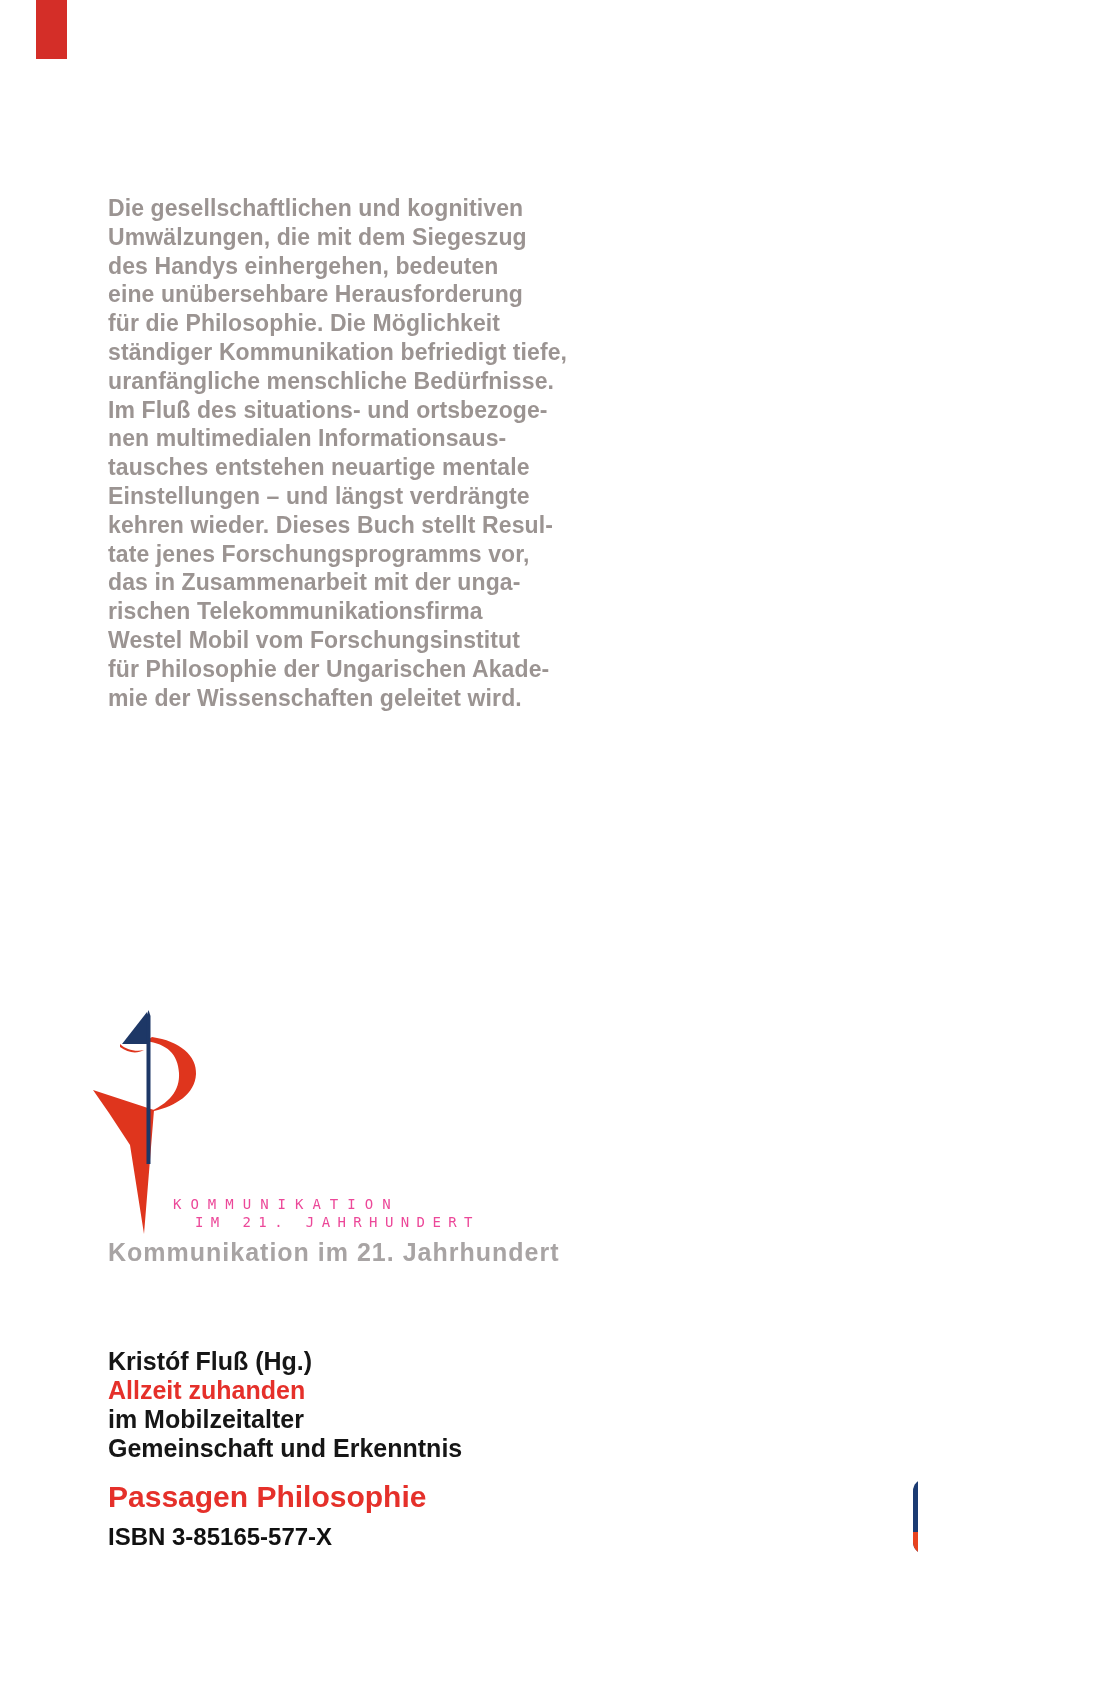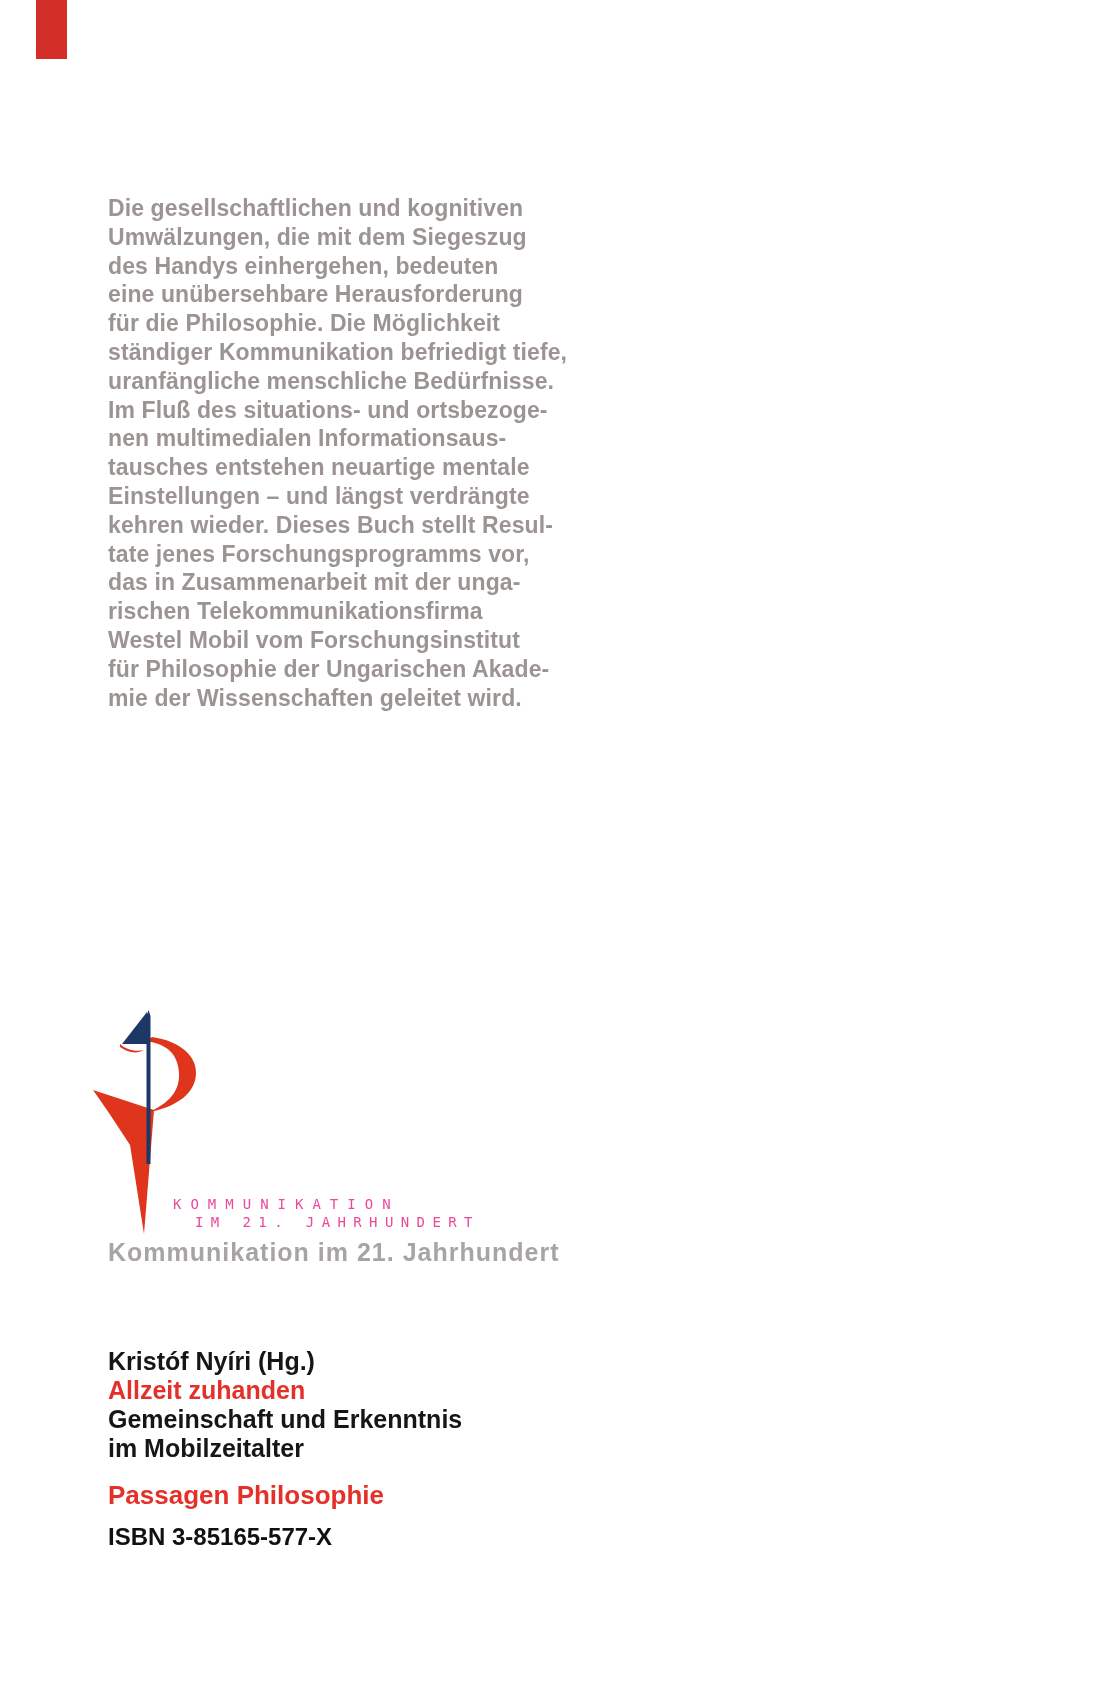--- a/index.html
+++ b/index.html
@@ -3,20 +3,21 @@
 <meta charset="utf-8">
 <style>
   html, body { margin: 0; padding: 0; background: #ffffff; }
   .page {
     position: relative;
     width: 910px;
     height: 1701px;
     background: #ffffff;
     overflow: hidden;
     font-family: "Liberation Sans", sans-serif;
+    padding-left: 8px;
   }
 
   
   .top-mark {
     position: absolute;
     left: 36px; top: 0;
     width: 31px; height: 59px;
     background: #d42e28;
   }
 
@@ -65,21 +66,21 @@
     font-weight: bold;
     font-size: 25px;
     line-height: 29px;
     color: #161616;
   }
   .book-block .title-red { color: #e5302a; }
   .passagen {
     position: absolute;
     left: 108px; top: 1480px;
     font-weight: bold;
-    font-size: 26px;
+    font-size: 30px;
     color: #e5302a;
   }
   .isbn {
     position: absolute;
     left: 108px; top: 1523px;
     font-weight: bold;
     font-size: 24px;
     color: #111111;
   }
 
@@ -164,24 +165,24 @@
   </svg>
 
   <div class="k21-text">
     <div class="k21-line1">KOMMUNIKATION</div>
     <div class="k21-line2">IM 21. JAHRHUNDERT</div>
   </div>
 
   <div class="series-header">Kommunikation im 21. Jahrhundert</div>
 
   <div class="book-block">
-    <div>Kristóf Nyíri (Hg.)</div>
+    <div>Kristóf Fluß (Hg.)</div>
     <div class="title-red">Allzeit zuhanden</div>
+    <div>im Mobilzeitalter</div>
     <div>Gemeinschaft und Erkenntnis</div>
-    <div>im Mobilzeitalter</div>
   </div>
 
   <div class="passagen">Passagen Philosophie</div>
 
   <div class="isbn">ISBN 3-85165-577-X</div>
 
   <div class="westel">
     <div class="westel-brand">Westel</div>
     <div class="westel-accent"></div>
     <div class="westel-band">

